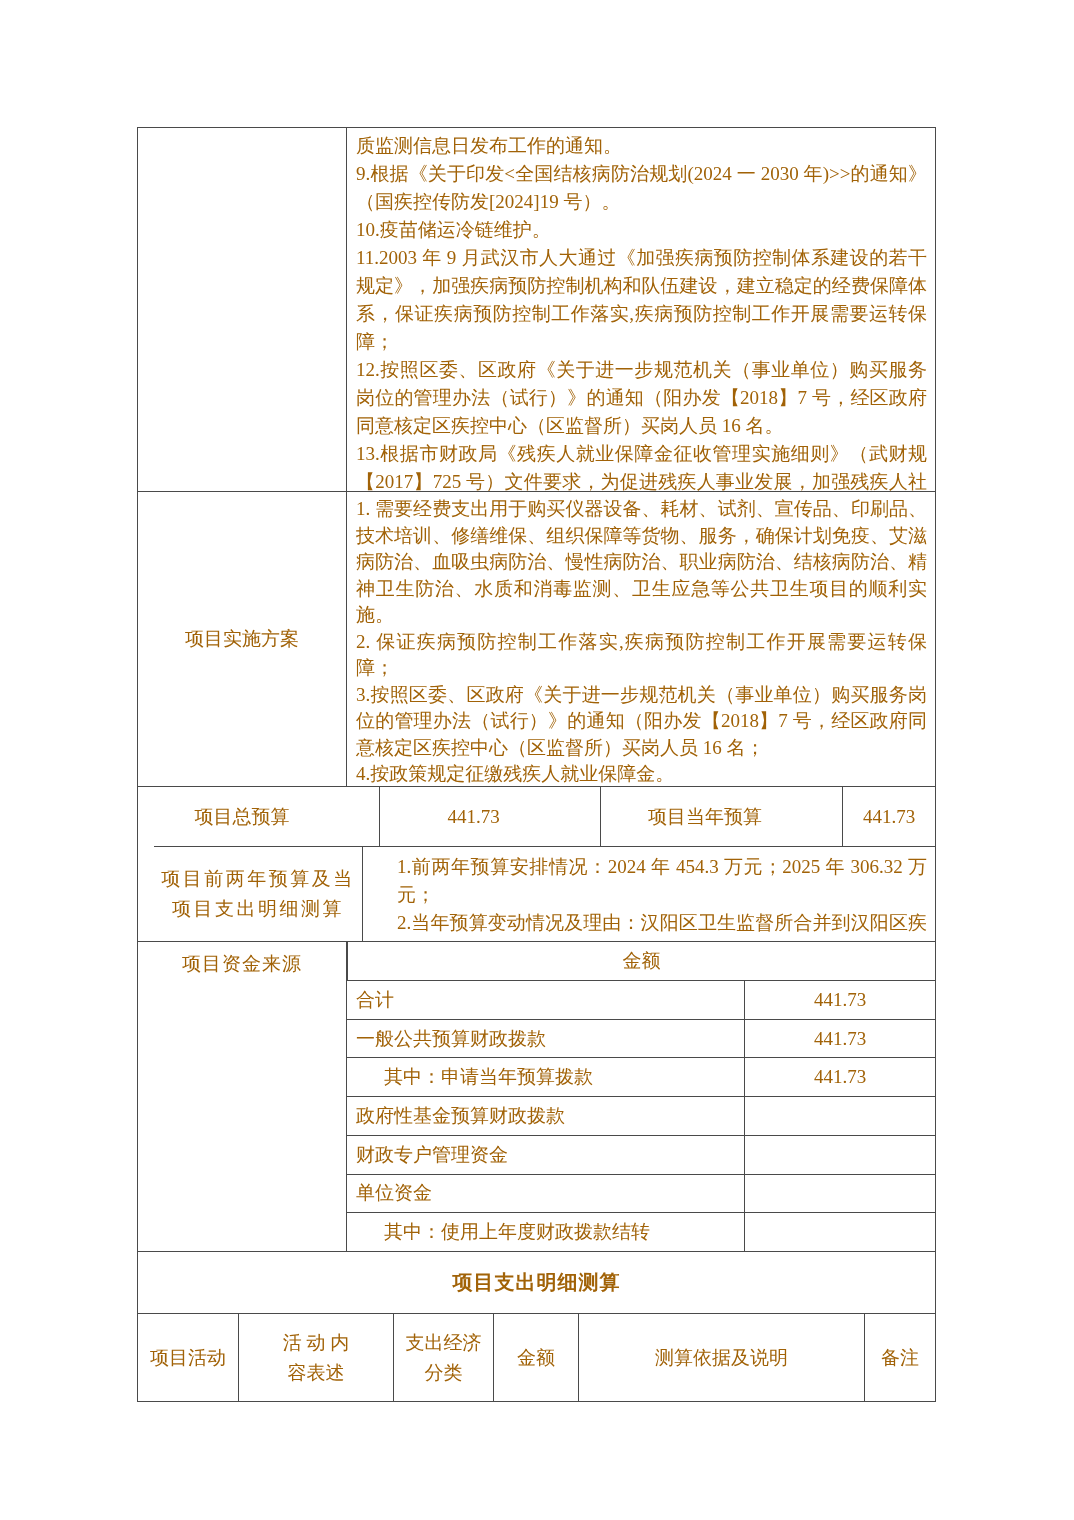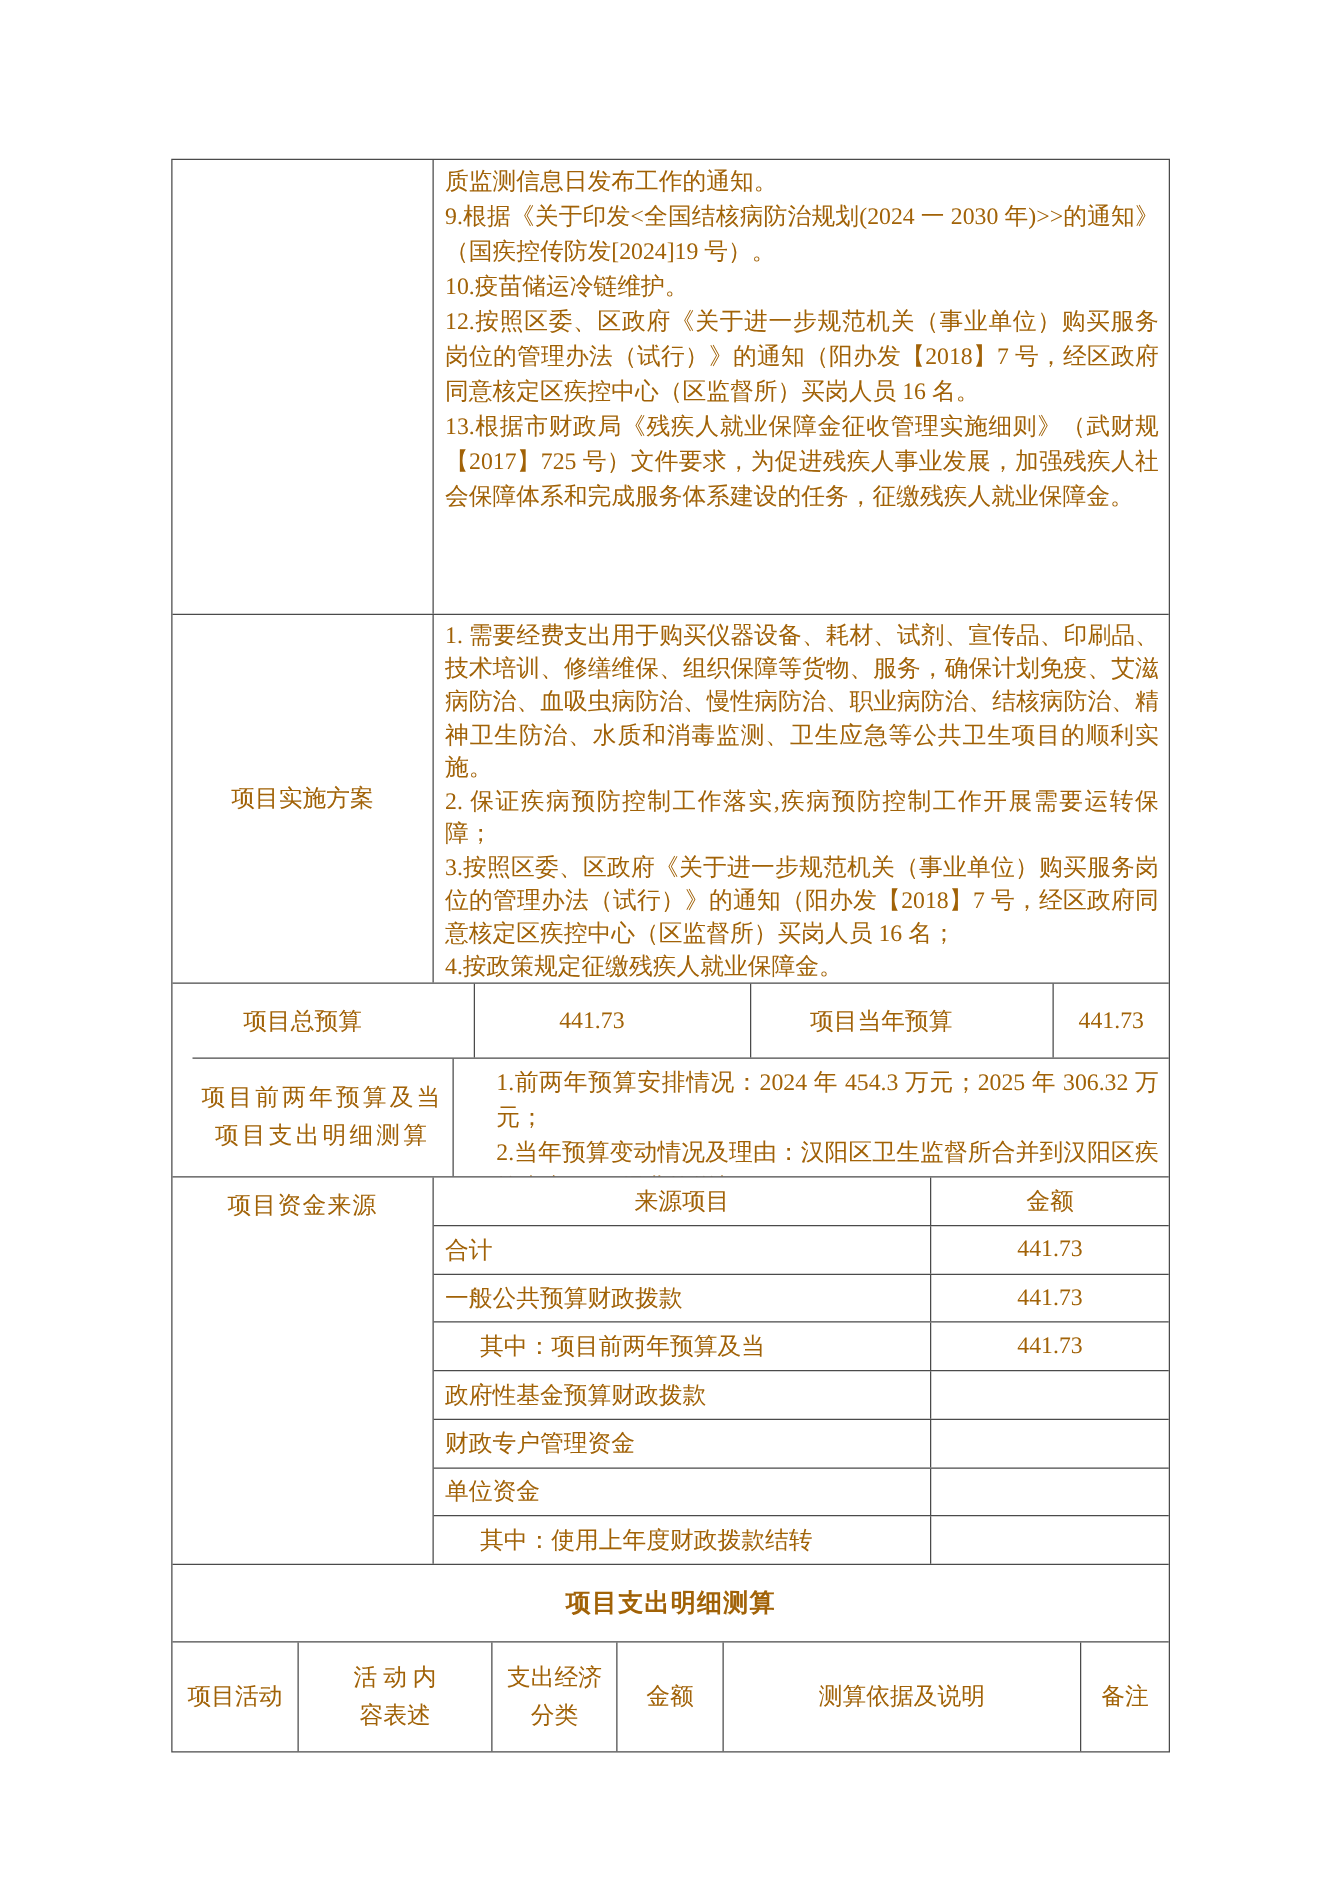--- a/index.html
+++ b/index.html
@@ -72,20 +72,21 @@
 
 <div class="page">
   <div class="doc-table">
 
     <div class="tr r-overflow">
       <div class="td label-col"></div>
       <div class="td content-col">
         <p>质监测信息日发布工作的通知。</p>
         <p>9.根据《关于印发&lt;全国结核病防治规划(2024 一 2030 年)&gt;&gt;的通知》（国疾控传防发[2024]19 号）。</p>
         <p>10.疫苗储运冷链维护。</p>
+        <p>11.2003 年 9 月武汉市人大通过《加强疾病预防控制体系建设的若干规定》，加强疾病预防控制机构和队伍建设，建立稳定的经费保障体系，保证疾病预防控制工作落实,疾病预防控制工作开展需要运转保障；</p>
         <p>12.按照区委、区政府《关于进一步规范机关（事业单位）购买服务岗位的管理办法（试行）》的通知（阳办发【2018】7 号，经区政府同意核定区疾控中心（区监督所）买岗人员 16 名。</p>
         <p>13.根据市财政局《残疾人就业保障金征收管理实施细则》（武财规【2017】725 号）文件要求，为促进残疾人事业发展，加强残疾人社会保障体系和完成服务体系建设的任务，征缴残疾人就业保障金。</p>
       </div>
     </div>
 
     <div class="tr r-impl">
       <div class="td label-col">
         <span>项目实施方案</span>
       </div>
       <div class="td content-col">
@@ -113,33 +114,32 @@
         <p>2.当年预算变动情况及理由：汉阳区卫生监督所合并到汉阳区疾控中心,项目经费均增加。</p>
       </div>
     </div>
 
     <div class="tr r-funding">
       <div class="td label-col">
         <span>项目资金来源</span>
       </div>
       <div class="funding-grid">
         <div class="funding-row head">
-          <div class="f-source">来源项目</div>
           <div class="f-amount">金额</div>
         </div>
         <div class="funding-row">
           <div class="f-source">合计</div>
           <div class="f-amount">441.73</div>
         </div>
         <div class="funding-row">
           <div class="f-source">一般公共预算财政拨款</div>
           <div class="f-amount">441.73</div>
         </div>
         <div class="funding-row indent">
-          <div class="f-source">其中：项目前两年预算及当</div>
+          <div class="f-source">其中：申请当年预算拨款</div>
           <div class="f-amount">441.73</div>
         </div>
         <div class="funding-row">
           <div class="f-source">政府性基金预算财政拨款</div>
           <div class="f-amount"></div>
         </div>
         <div class="funding-row">
           <div class="f-source">财政专户管理资金</div>
           <div class="f-amount"></div>
         </div>

